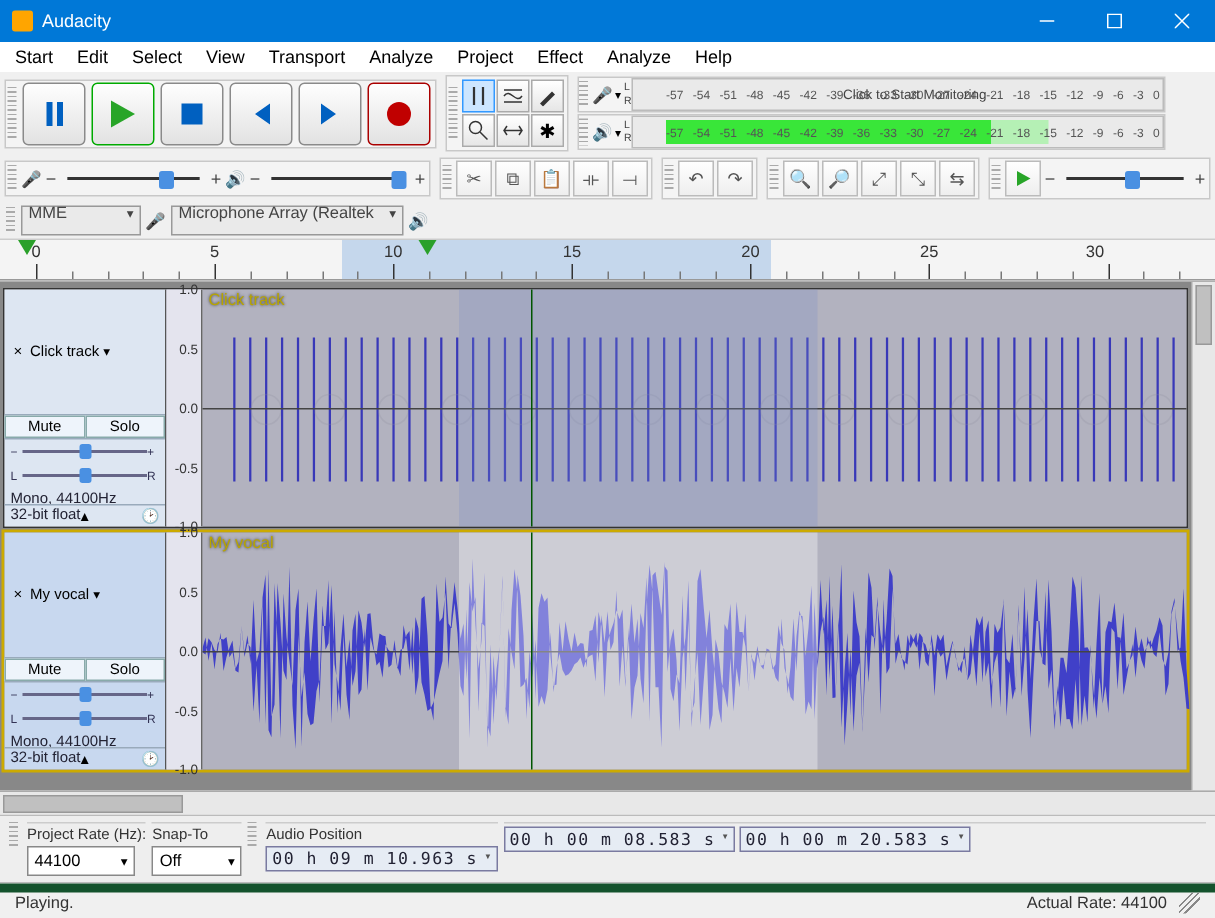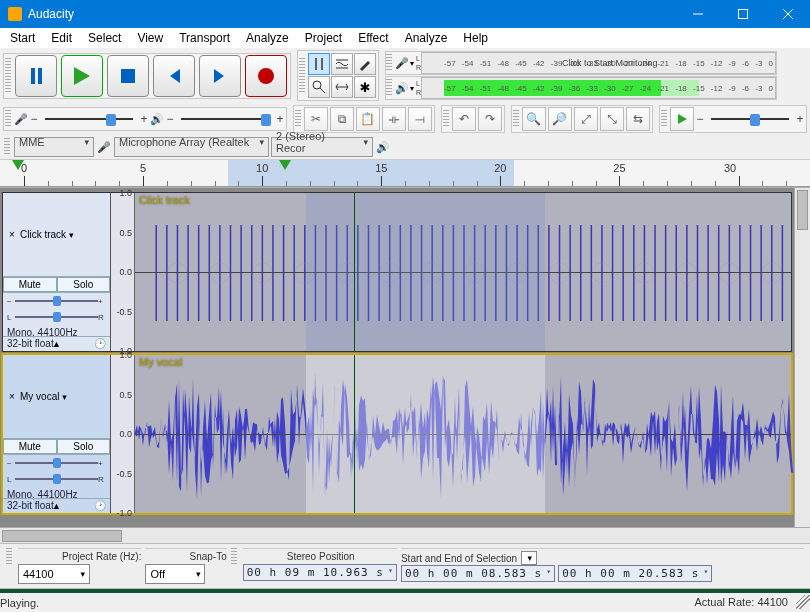--- a/index.html
+++ b/index.html
@@ -115,31 +115,31 @@
   
   .clicks line { stroke:#3838b8; stroke-width:1.5;}
   
   .vocal path { fill:#4040c8; }
   
   .hscroll { height:16px;background:#e8e8e8;border-top:1px solid #aaa;position:relative;}
   .hscroll .thumb { position:absolute;top:2px;left:2px;height:12px;width:120px;background:#c0c0c0;border:1px solid #999;}
   
   .selbar { height:46px; background:#eee; border-top:1px solid #bbb;border-bottom:1px solid #bbb; display:flex;align-items:flex-start;padding:4px 6px;gap:4px; }
   .sel-group { border-top:1px solid #ccc;padding-top:2px;}
-  .sel-group .hdr { font-size:10px;color:#333;margin-bottom:2px;margin-left:44px;}
+  .sel-group .hdr { font-size:10px;color:#333;margin-bottom:2px;}
   .sel-group.long { flex:1;}
   .timecode {
     font-family: monospace; font-size:11px; letter-spacing:1px;
     background:#e6ecf4; border:1px solid #7a7aa0; padding:1px 12px 1px 3px; color:#223; position:relative; display:inline-block;
   }
   .timecode::after { content:'▾'; position:absolute;right:2px;font-size:8px;color:#555;}
   .combo { height:20px;border:1px solid #888;background:#fff;padding:0 8px 0 4px;font-size:11px;position:relative;display:inline-flex;align-items:center;cursor:pointer;}
   .combo::after { content:'▾'; position:absolute;right:4px;font-size:9px;}
   
-  .statusbar { height:20px;background:#f0f0f0;border-top:4px solid #14532d;display:flex;align-items:flex-end;justify-content:space-between;padding:0 0;font-size:11px;color:#333;}
+  .statusbar { height:20px;background:#f0f0f0;border-top:6px solid #14532d;display:flex;align-items:center;justify-content:space-between;padding:0 10px;font-size:11px;color:#333;}
   .resize-grip { width:14px;height:14px; background:
     linear-gradient(135deg, transparent 0 6px, #888 6px 7px, transparent 7px 9px, #888 9px 10px, transparent 10px 12px, #888 12px 13px, transparent 13px);}
 </style>
 </head>
 <body>
 
 <div class="titlebar">
   <div class="titlebar-left">
     <span class="app-icon"></span>
     <span>Audacity</span>
@@ -368,21 +368,20 @@
           <span class="plus">+</span>
       </div>
     </div>
   </div>
 
   <div class="device-row">
     <div class="grip small"></div>
     <div class="device-combo" style="width:80px;">MME</div>
     <span class="icon-sm">🎤</span>
     <div class="device-combo" style="width:155px;">Microphone Array (Realtek</div>
-    <div class="device-combo" style="width:102px;">2 (Stereo) Recor</div>
     <span class="icon-sm">🔊</span>
   </div>
 
   <div class="timeline" id="timeline">
     <div class="pin"></div>
   <div class="sel" style="left: 228.431px; width: 285.818px;"></div>
       <div class="tick-major" style="left: 24px;"></div>
       <div class="tick-minor" style="left: 47.8182px;"></div>
       <div class="tick-minor" style="left: 71.6364px;"></div>
       <div class="tick-minor" style="left: 95.4545px;"></div>
@@ -614,28 +613,24 @@
   <div class="sel-group">
     <div class="hdr">Project Rate (Hz):</div>
     <div class="combo" style="width:72px;">44100</div>
   </div>
   <div class="sel-group">
     <div class="hdr">Snap-To</div>
     <div class="combo" style="width:60px;">Off</div>
   </div>
   <div class="grip small"></div>
   <div class="sel-group">
-    <div class="hdr">Stereo Position</div>
+    <div class="hdr">Audio Position</div>
     <span class="timecode">00 h 09 m 10.963 s</span>
   </div>
   <div class="sel-group long">
-    <div style="display:flex;align-items:center;gap:4px;">
-      <span class="hdr" style="margin:0;">Start and End of Selection</span>
-      <div class="combo" style="width:16px;padding:0 12px 0 2px;height:14px;"></div>
-    </div>
     <span class="timecode">00 h 00 m 08.583 s</span>
     <span class="timecode">00 h 00 m 20.583 s</span>
   </div>
 </div>
 
 <div class="statusbar">
   <span>Playing.</span>
   <div style="display:flex;align-items:center;gap:8px;">
     <span>Actual Rate: 44100</span>
     <div class="resize-grip"></div>

